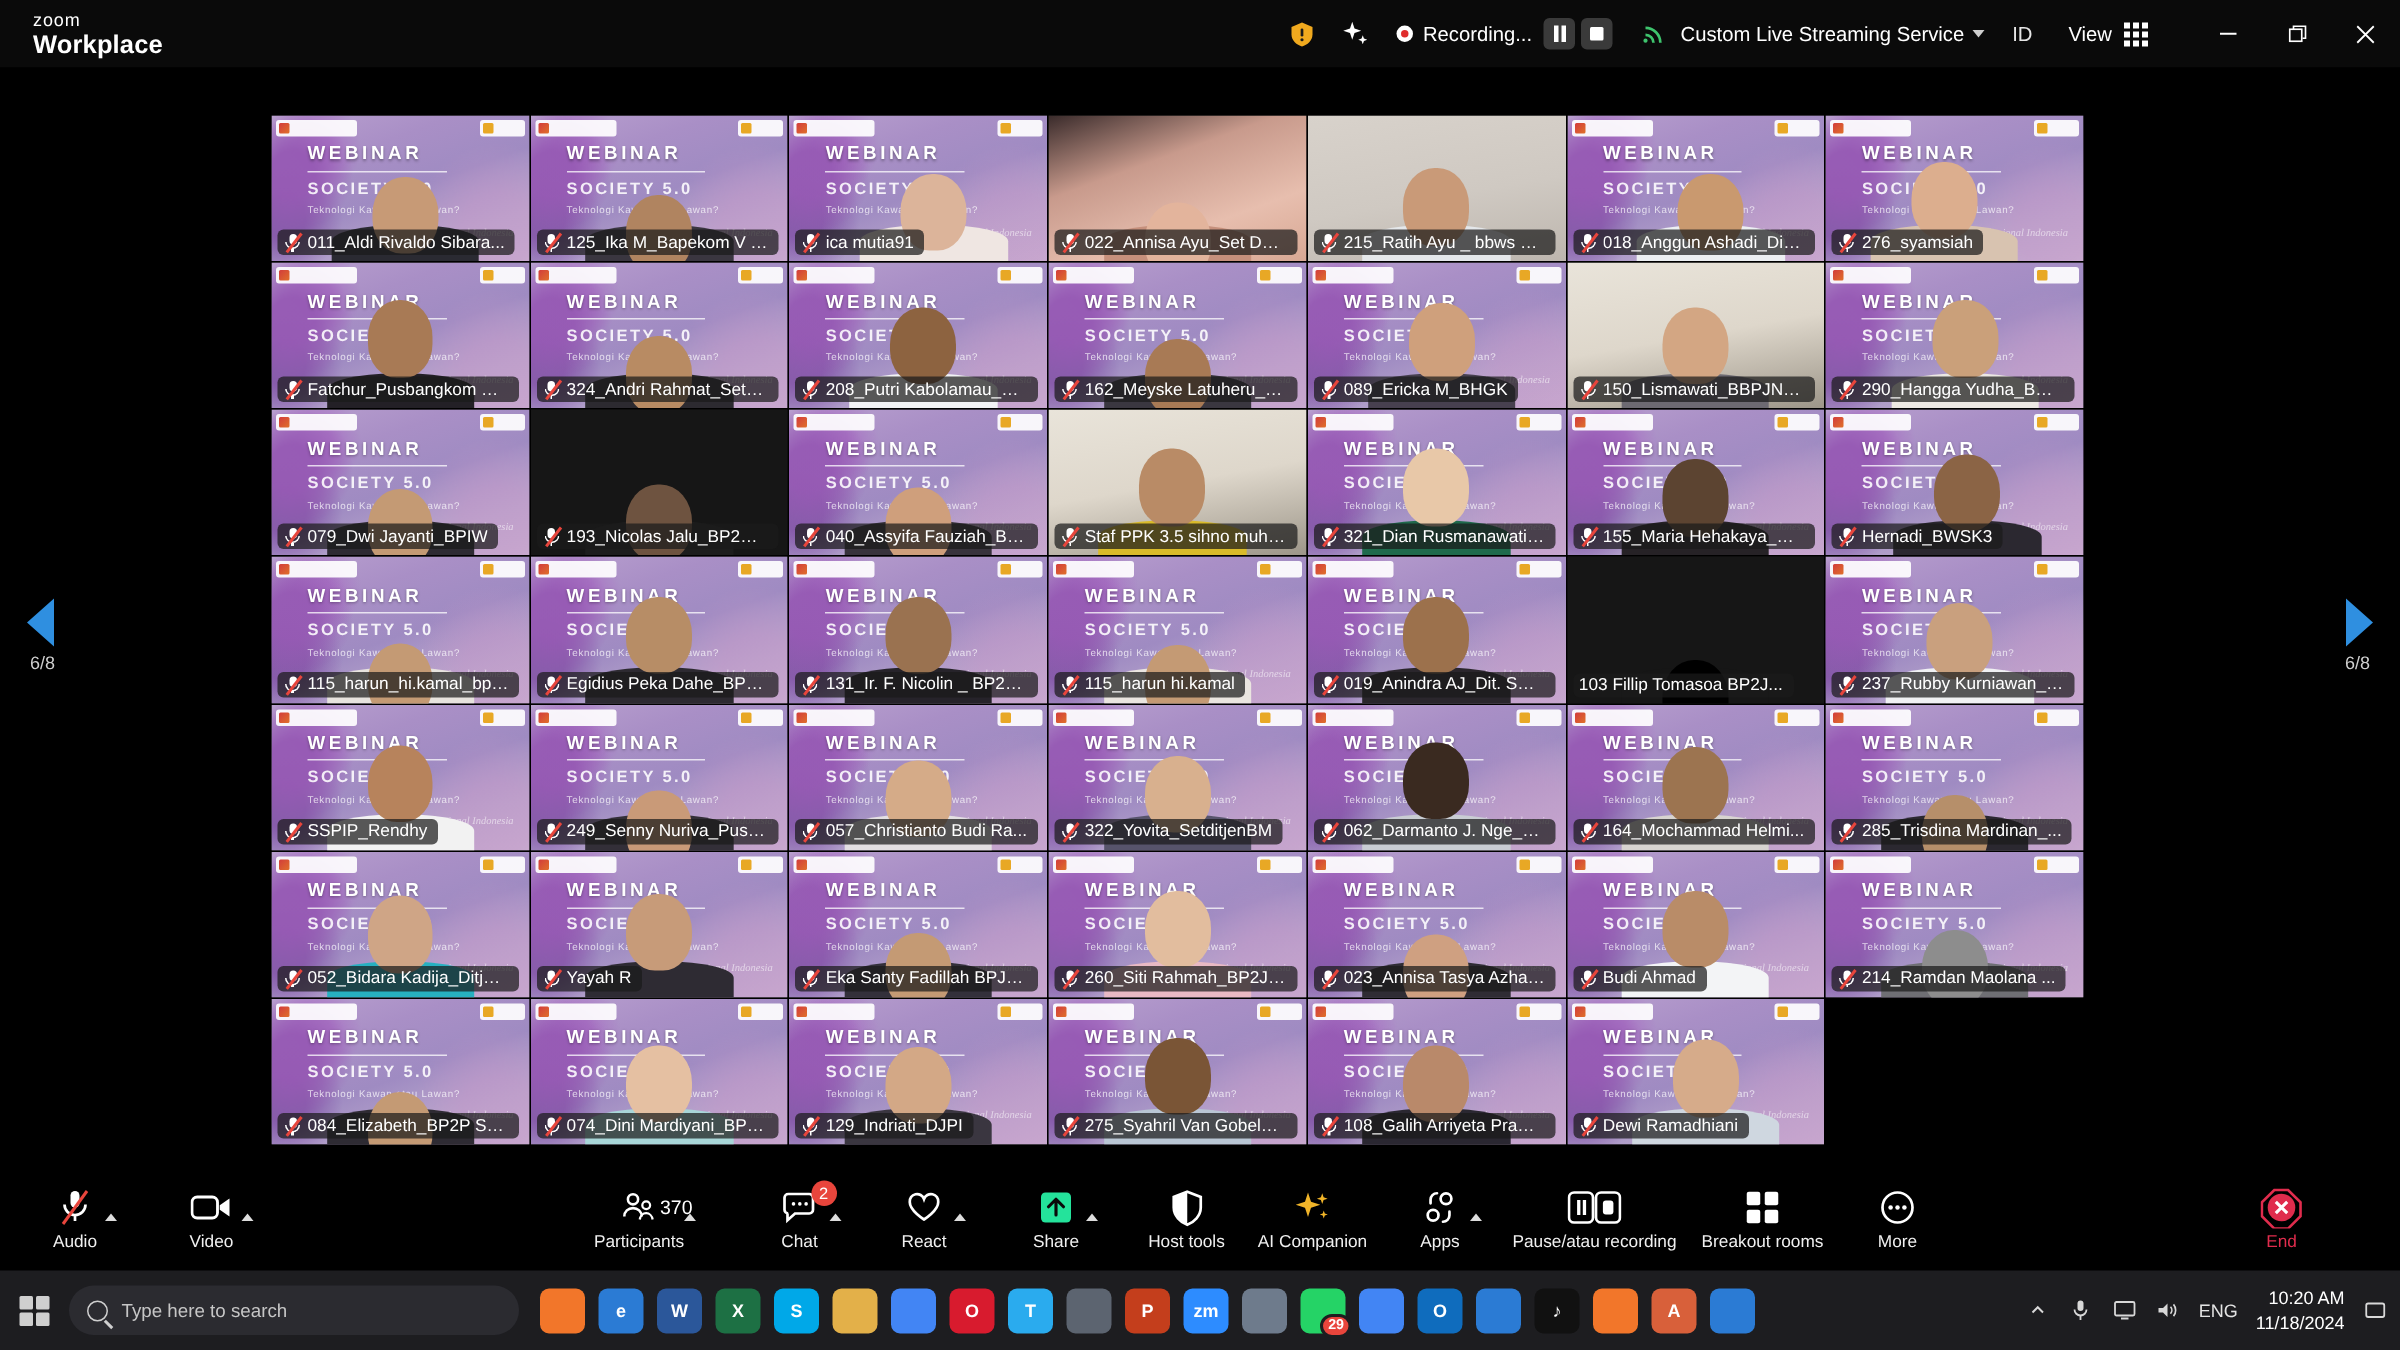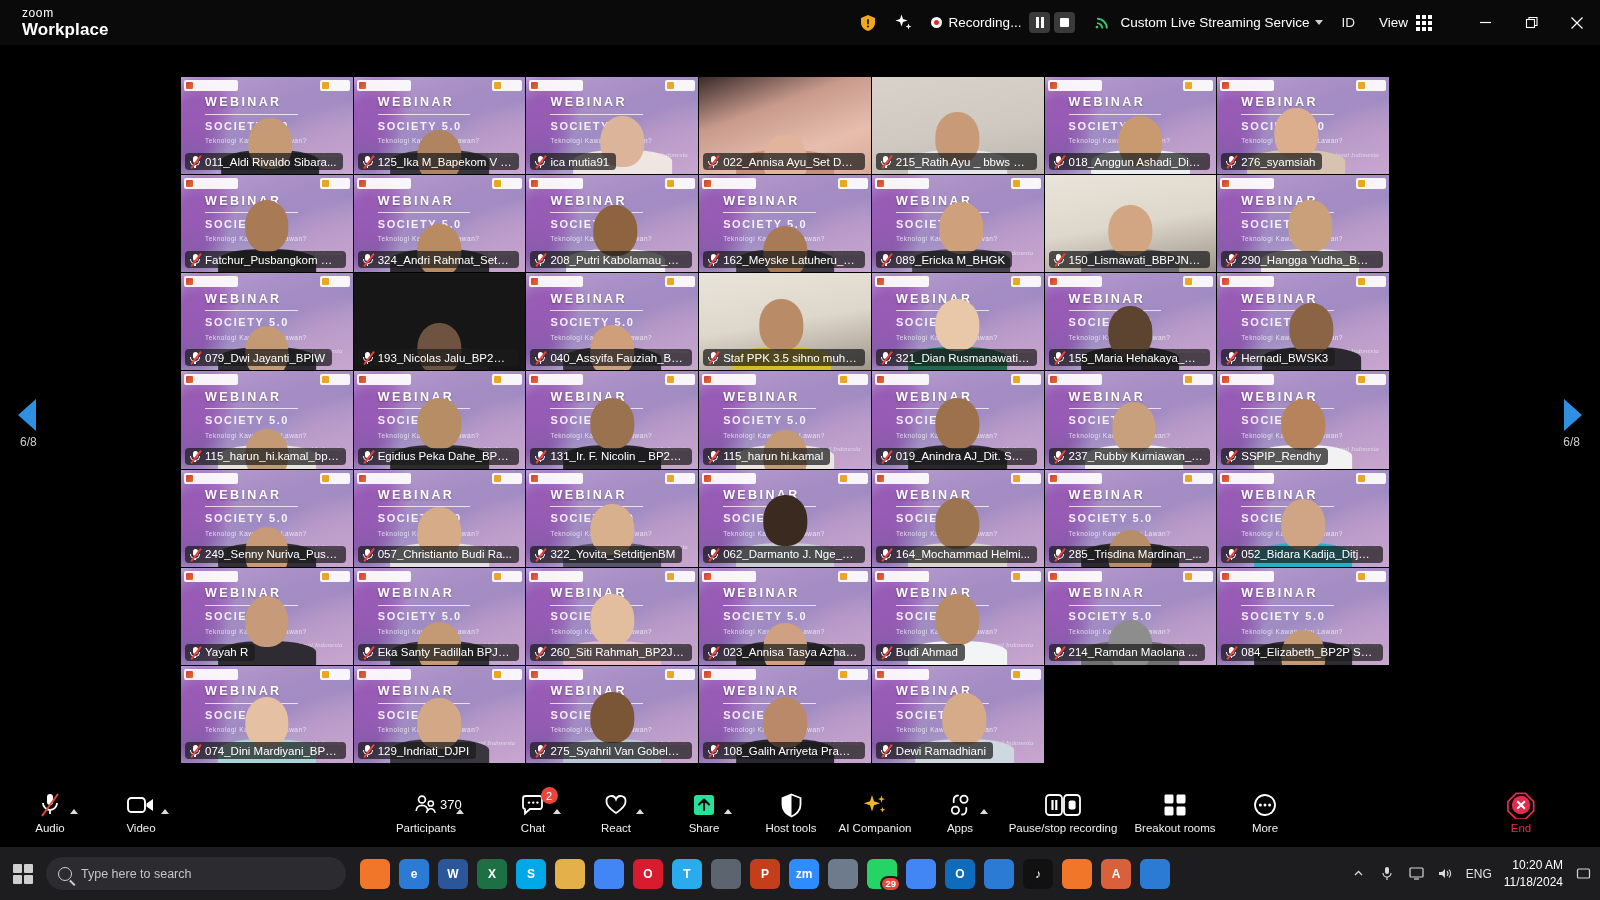--- a/index.html
+++ b/index.html
@@ -831,20 +831,30 @@
         <div class="namebar">
           <span class="mic-muted">
             <span class="cap"></span>
             <span class="arc"></span>
             <span class="stem"></span>
             <span class="slash"></span>
           </span>
           <span class="nm">019_Anindra AJ_Dit. SSPJJ</span>
         </div>
       </div>
+      <div class="tile dark">
+        <div class="vbg"></div>
+        <div class="person" style="left:50%;transform:translateX(-50%);bottom:-0px">
+          <div class="body" style="background:#161616"></div>
+          <div class="head" style="background:#000000;top:50%"></div>
+        </div>
+        <div class="namebar">
+          <span class="nm">103 Fillip Tomasoa BP2J...</span>
+        </div>
+      </div>
       <div class="tile">
         <div class="vbg"></div>
         <div class="logo-l"></div>
         <div class="logo-r"></div>
         <div class="wb-title">WEBINAR</div>
         <div class="wb-rule"></div>
         <div class="wb-sub">SOCIETY 5.0</div>
         <div class="wb-sub2">Teknologi Kawan atau Lawan?</div>
         <div class="wb-mark">Professional Indonesia</div>
         <div class="person" style="left:52%;transform:translateX(-50%);bottom:-0px">
@@ -1427,21 +1437,21 @@
     <div class="tb-btn" style="left: 1021px; width: 84px;">
       <div class="tb-ico">
         <svg width="36" height="24" viewBox="0 0 36 24">
           <rect x="1" y="2" width="16" height="20" rx="3.4" stroke="#ffffff" stroke-width="1.8" fill="none"></rect>
           <rect x="6.4" y="7" width="2.2" height="10" fill="#ffffff"></rect>
           <rect x="10.2" y="7" width="2.2" height="10" fill="#ffffff"></rect>
           <rect x="19" y="2" width="16" height="20" rx="3.4" stroke="#ffffff" stroke-width="1.8" fill="none"></rect>
           <rect x="23.6" y="7.4" width="7" height="9.2" rx="2" fill="#ffffff"></rect>
         </svg>
       </div>
-      <div class="tb-lbl" style="">Pause/stop recording</div>
+      <div class="tb-lbl" style="">Pause/atau recording</div>
     </div>
     <div class="tb-btn" style="left: 1133px; width: 84px;">
       <div class="tb-ico">
         <svg width="24" height="24" viewBox="0 0 24 24">
           <rect x="1.5" y="1.5" width="9" height="9" rx="1.4" fill="#ffffff"></rect>
           <rect x="13.5" y="1.5" width="9" height="9" rx="1.4" fill="#ffffff"></rect>
           <rect x="1.5" y="13.5" width="9" height="9" rx="1.4" fill="#ffffff"></rect>
           <rect x="13.5" y="13.5" width="9" height="9" rx="1.4" fill="#ffffff"></rect>
         </svg>
       </div>

